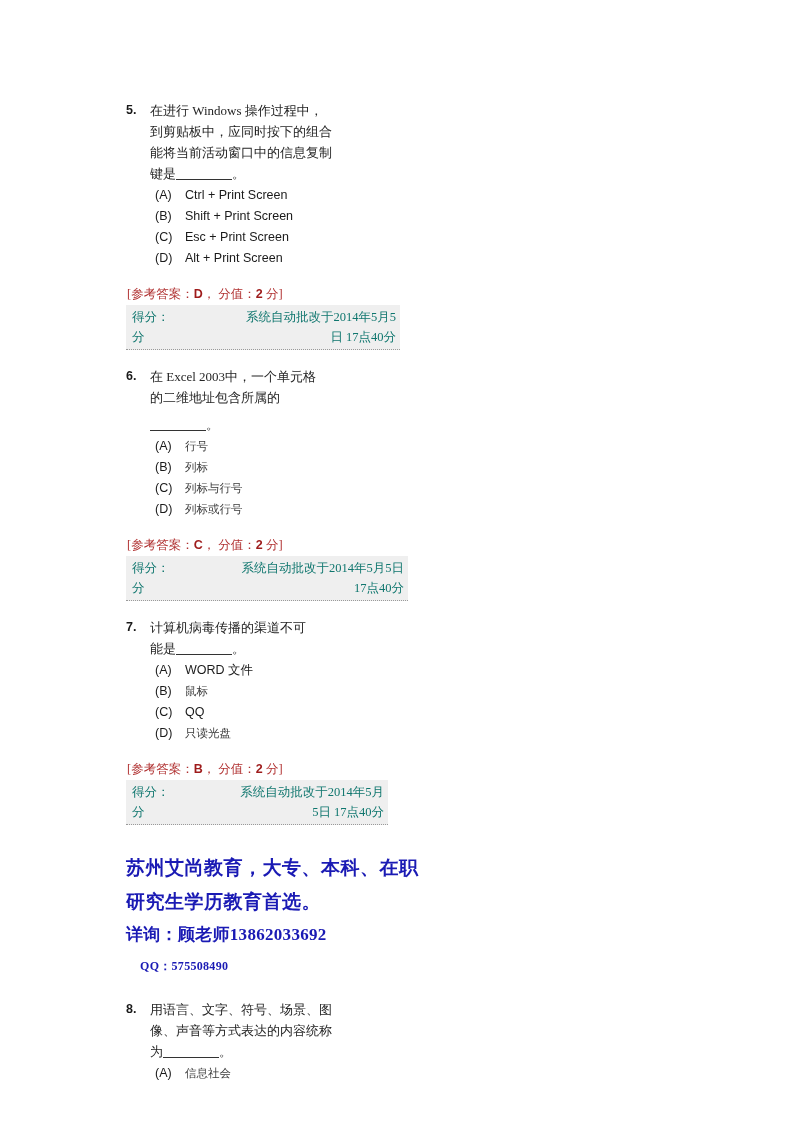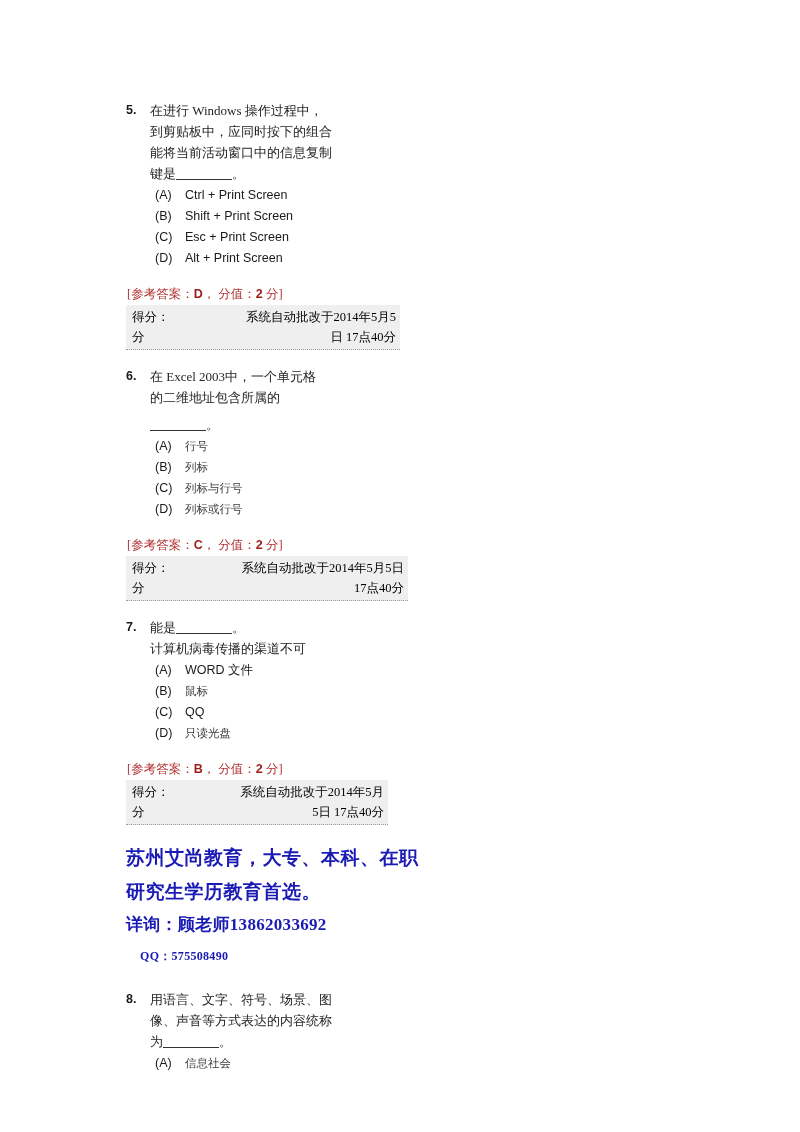--- a/index.html
+++ b/index.html
@@ -143,21 +143,21 @@
 
   
   .score-box {
     margin-top: 2px;
     background: #efefef;
     border-bottom: 1px dotted #9a9a9a;
     padding: 2px 4px 2px 6px;
     font-family: "Liberation Serif", "DejaVu Serif", serif;
     font-size: 12.5px;
     line-height: 20px;
-    color: #000000;
+    color: #0f766e;
     box-sizing: border-box;
   }
 
   .score-row {
     display: flex;
     justify-content: space-between;
     align-items: baseline;
     white-space: nowrap;
   }
 
@@ -172,21 +172,21 @@
     margin-left: 32px;
   }
 
   
   .score-box.w1 { width: 274px; }
   .score-box.w2 { width: 282px; }
   .score-box.w3 { width: 262px; }
 
   
   .ad {
-    margin-top: 16px;
+    margin-top: 26px;
     margin-bottom: 18px;
     color: #1a1ab4;
     font-family: "Liberation Serif", "DejaVu Serif", serif;
     font-weight: bold;
   }
 
   .ad-line {
     white-space: nowrap;
   }
 
@@ -285,22 +285,22 @@
         </div>
       </div>
     </div>
 
     <div class="gap-sm"></div>
 
     <div class="question">
       <div class="q-head">
         <div class="q-num">7.</div>
         <div class="q-stem">
+          <span class="stem-line">计算机病毒传播的渠道不可</span>
           <span class="stem-line"><span>能是</span><span class="blank"></span><span>。</span></span>
-          <span class="stem-line">计算机病毒传播的渠道不可</span>
         </div>
       </div>
       <div class="options">
         <div class="option">
           <span class="opt-key">(A)</span>
           <span class="opt-text mixed-cjk">WORD 文件</span>
         </div>
         <div class="option">
           <span class="opt-key">(B)</span>
           <span class="opt-text cjk">鼠标</span>

